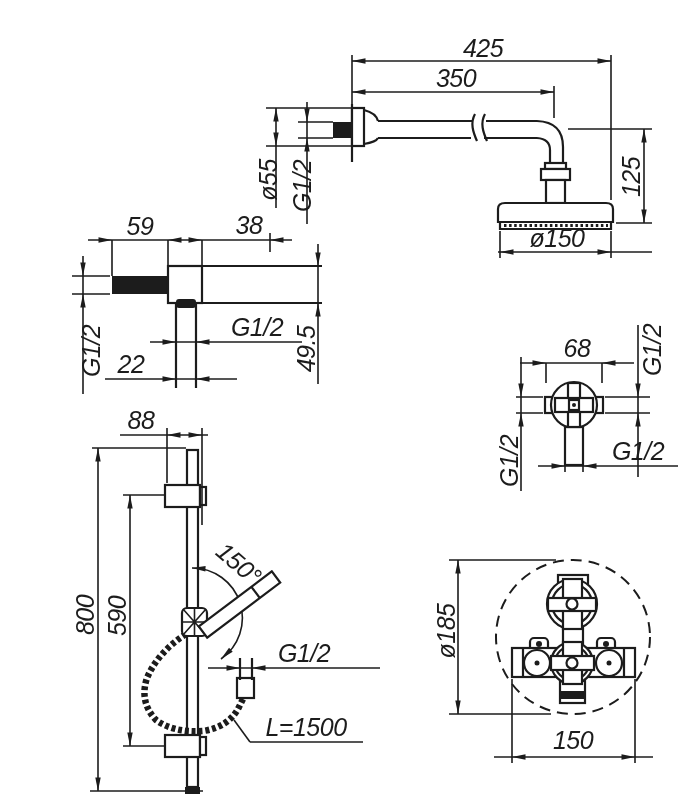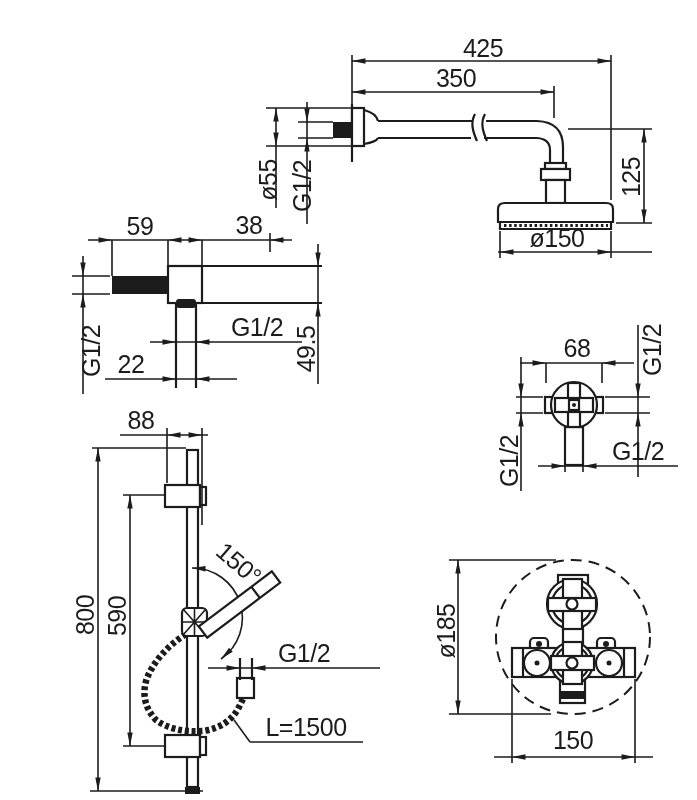--- a/index.html
+++ b/index.html
@@ -1,16 +1,16 @@
 <!DOCTYPE html>
 <html><head>
 <meta charset="utf-8">
 <style>
   html,body{margin:0;padding:0;background:#ffffff;}
-  .stage{width:697px;height:800px;position:relative;background:#ffffff;}
+  .stage{width:697px;height:800px;position:relative;background:#ffffff;font-style:italic;}
   svg{display:block;}
   .ln{stroke:#1c1c1c;stroke-width:2.2;fill:none;stroke-linecap:butt;}
   .th{stroke:#1c1c1c;stroke-width:1.6;fill:none;stroke-linecap:butt;}
   .fl{fill:#1c1c1c;stroke:none;}
   .wf{fill:#ffffff;stroke:#1c1c1c;stroke-width:2.2;}
   .dash{stroke:#1c1c1c;stroke-width:2;fill:none;stroke-dasharray:11 7;}
   .dots{stroke:#1c1c1c;stroke-width:3;fill:none;stroke-dasharray:2.5 2.6;}
   .hose{stroke:#1c1c1c;stroke-width:6.5;fill:none;stroke-dasharray:4 2.8;}
   .arw{fill:#1c1c1c;stroke:none;}
   text{font-family:"Liberation Sans","DejaVu Sans",sans-serif;font-size:25px;fill:#1c1c1c;letter-spacing:-0.5px;}

